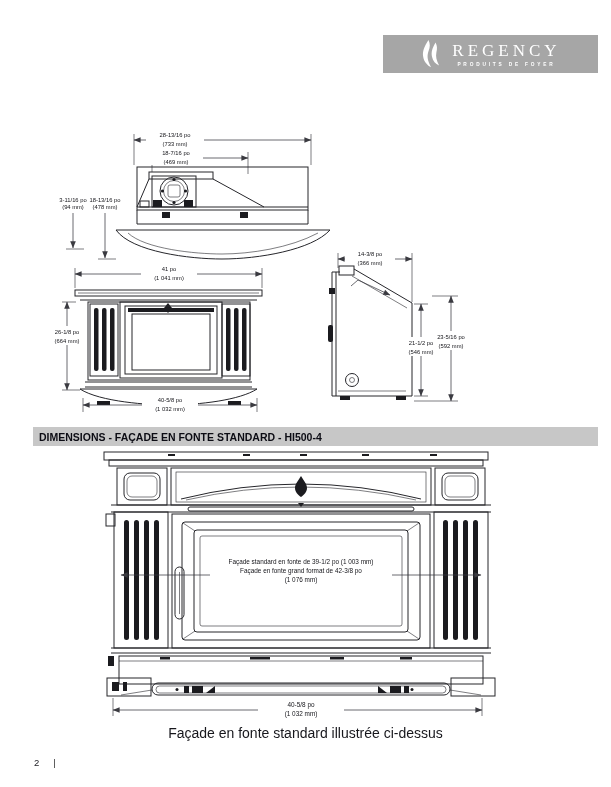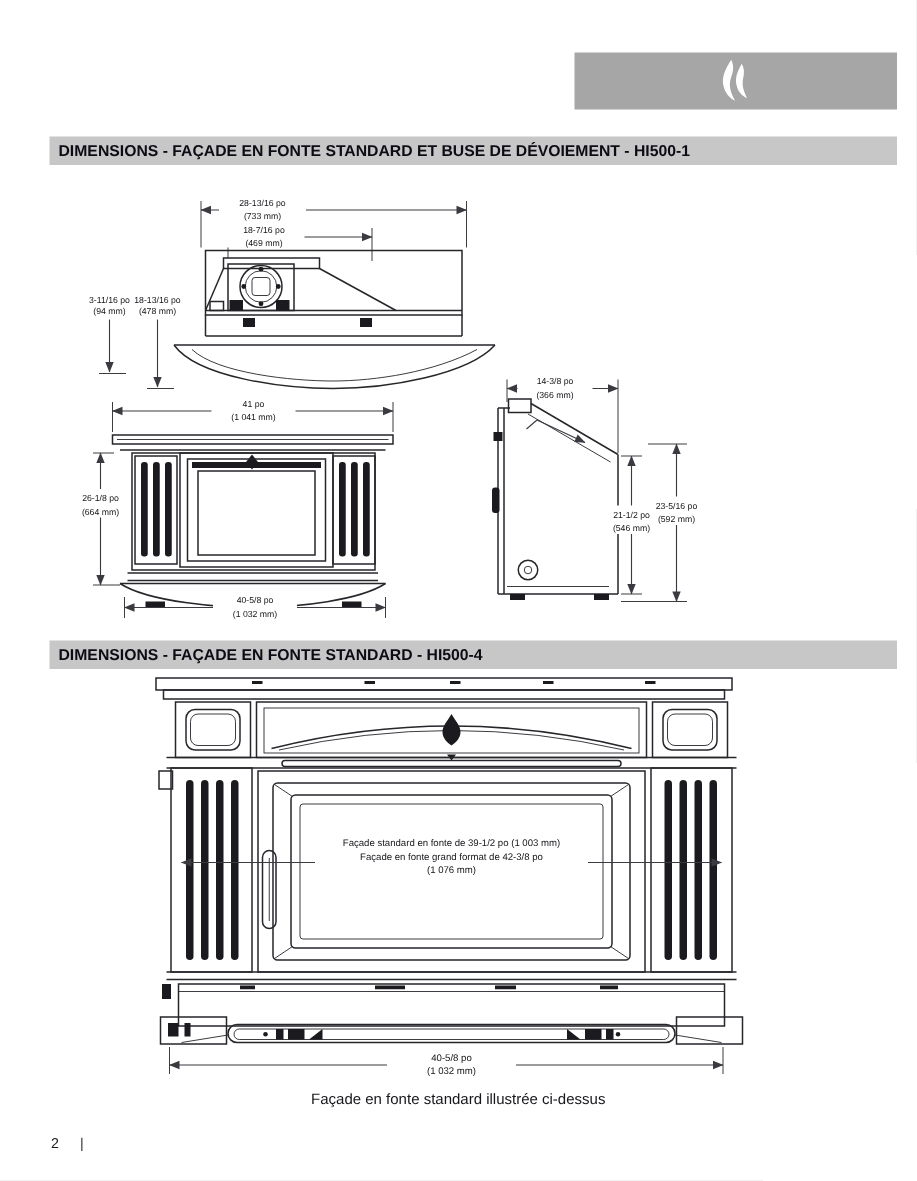--- a/index.html
+++ b/index.html
@@ -2,21 +2,21 @@
 <html><head>
 <meta charset="utf-8">
 <style>
   *{box-sizing:border-box}
   html,body{margin:0;padding:0;background:#e8e8e8}
   .page{position:relative;width:611px;height:787px;background:#ffffff;font-family:"Liberation Sans",sans-serif;overflow:hidden;margin:0 auto}
   .logo-banner{position:absolute;left:383px;top:35px;width:215px;height:38px;background:#a6a6a6;display:flex;align-items:center;justify-content:center;gap:8px;color:#fff}
   .brand{font-family:"Liberation Serif",serif;font-size:17px;letter-spacing:4px;line-height:1}
   .tagline{font-size:4.8px;letter-spacing:2.8px;margin-top:3px;text-align:center;font-weight:bold}
   .bar{position:absolute;left:33px;width:565px;height:19px;background:#c7c7c7;display:flex;align-items:center;padding-left:6px;font-weight:bold;font-size:10.5px;color:#0c0c14}
-  .caption{position:absolute;left:0;top:727px;width:611px;text-align:center;font-size:10px;line-height:13px;color:#17171c}
+  .caption{position:absolute;left:0;top:727px;width:611px;text-align:center;font-size:14px;line-height:13px;color:#17171c}
   .footer{position:absolute;left:34px;top:757px;font-size:9.5px;color:#1c1c22;display:flex;align-items:center}
   .footer .sep{margin:0 14px;color:#333}
   svg{position:absolute;left:0}
   svg text{font-family:"Liberation Sans",sans-serif;fill:#15151a;text-anchor:middle}
   .d{font-size:5.8px}
   .d2{font-size:6.4px}
   .ln{fill:none;stroke:#26262b;stroke-width:1}
   .lt{fill:none;stroke:#26262b;stroke-width:.6}
   .dm{fill:none;stroke:#3a3a40;stroke-width:.75}
   .fl{fill:#1b1b1f;stroke:none}
@@ -25,25 +25,26 @@
 </head>
 <body>
 
 <div class="page">
 
   <header class="logo-banner">
     <svg width="24" height="30" viewBox="0 0 26 34" style="position:static">
       <path d="M9,1 C4,9 2,14 3,20 C4,26 8,30 12,32 C8,25 7,20 9,14 C11,9 11,5 9,1 Z" fill="#fff"></path>
       <path d="M17,4 C13,11 12,15 13,20 C14,25 17,28 21,30 C18,24 17,20 18,15 C19,11 19,8 17,4 Z" fill="#fff"></path>
     </svg>
+    <div>
+      <div class="brand">REGENCY</div>
+      <div class="tagline">PRODUITS DE FOYER</div>
+    </div>
   </header>
 
-  <div class="bar" style="top:91px">
-    <span>DIMENSIONS - FAÇADE EN FONTE STANDARD ET BUSE DE DÉVOIEMENT - HI500-1</span>
-  </div>
 
   <svg style="top:112px" width="611" height="315" viewBox="0 0 611 315">
     <defs>
       <marker id="ar1" viewBox="0 0 10 10" refX="9.5" refY="5" markerWidth="8" markerHeight="7" orient="auto-start-reverse" markerUnits="userSpaceOnUse">
         <path d="M0,1 L10,5 L0,9 z" fill="#3a3a40"></path>
       </marker>
     </defs>
 
     <g>
       <rect class="ln" x="137" y="55" width="171" height="43"></rect>

